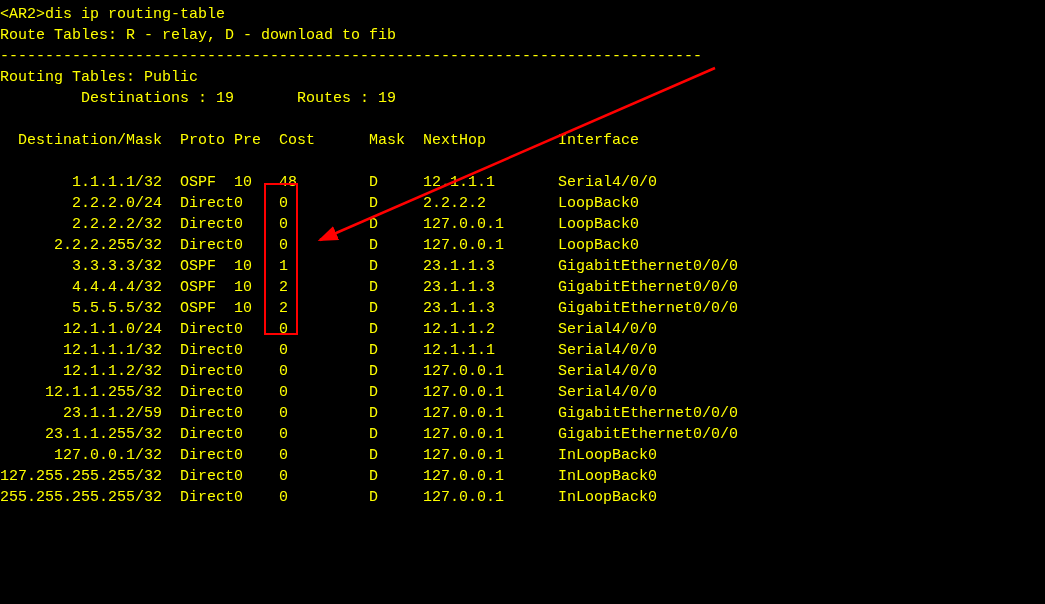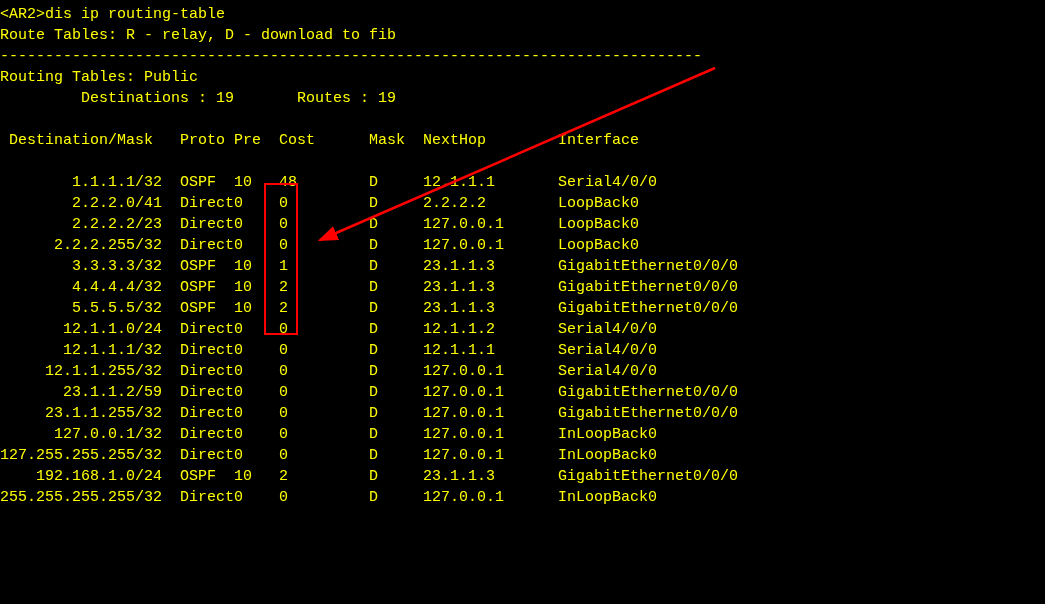--- a/index.html
+++ b/index.html
@@ -34,52 +34,52 @@
     pointer-events: none;
   }
   .row { white-space: pre; }
   .dest { display:inline-block; width: 18ch; text-align:right; }
   .proto { display:inline-block; width: 8ch; text-align:left; padding-left:2ch; box-sizing:border-box;}
   .pre { display:inline-block; width: 5ch; text-align:left; }
   .cost { display:inline-block; width: 10ch; text-align:left; }
   .flags { display:inline-block; width: 6ch; text-align:left; }
   .nexthop { display:inline-block; width: 15ch; text-align:left; }
   .intf { display:inline-block; text-align:left; }
-  .hdr-dest { display:inline-block; width: 18ch; text-align:center; padding-left:0;}
+  .hdr-dest { display:inline-block; width: 18ch; text-align:right; padding-left:0;}
   .blank { height: 21px; }
 </style>
 </head>
 <body>
 
 <div class="line">&lt;AR2&gt;dis ip routing-table</div>
 <div class="line">Route Tables: R - relay, D - download to fib</div>
 <div class="line">------------------------------------------------------------------------------</div>
 <div class="line">Routing Tables: Public</div>
 <div class="line">         Destinations : 19       Routes : 19</div>
 <div class="blank"></div>
 
 <div class="row"><span class="hdr-dest">Destination/Mask</span><span class="proto">Proto</span><span class="pre">Pre</span><span class="cost">Cost</span><span class="flags">Mask</span><span class="nexthop">NextHop</span><span class="intf">Interface</span></div>
 <div class="blank"></div>
 
 <div id="routes-container">
     <div class="row"><span class="dest">1.1.1.1/32</span><span class="proto">OSPF</span><span class="pre">10</span><span class="cost">48</span><span class="flags">D</span><span class="nexthop">12.1.1.1</span><span class="intf">Serial4/0/0</span></div>
-    <div class="row"><span class="dest">2.2.2.0/41</span><span class="proto">Direct</span><span class="pre">0</span><span class="cost">0</span><span class="flags">D</span><span class="nexthop">2.2.2.2</span><span class="intf">LoopBack0</span></div>
-    <div class="row"><span class="dest">2.2.2.2/23</span><span class="proto">Direct</span><span class="pre">0</span><span class="cost">0</span><span class="flags">D</span><span class="nexthop">127.0.0.1</span><span class="intf">LoopBack0</span></div>
+    <div class="row"><span class="dest">2.2.2.0/24</span><span class="proto">Direct</span><span class="pre">0</span><span class="cost">0</span><span class="flags">D</span><span class="nexthop">2.2.2.2</span><span class="intf">LoopBack0</span></div>
+    <div class="row"><span class="dest">2.2.2.2/32</span><span class="proto">Direct</span><span class="pre">0</span><span class="cost">0</span><span class="flags">D</span><span class="nexthop">127.0.0.1</span><span class="intf">LoopBack0</span></div>
     <div class="row"><span class="dest">2.2.2.255/32</span><span class="proto">Direct</span><span class="pre">0</span><span class="cost">0</span><span class="flags">D</span><span class="nexthop">127.0.0.1</span><span class="intf">LoopBack0</span></div>
     <div class="row"><span class="dest">3.3.3.3/32</span><span class="proto">OSPF</span><span class="pre">10</span><span class="cost">1</span><span class="flags">D</span><span class="nexthop">23.1.1.3</span><span class="intf">GigabitEthernet0/0/0</span></div>
     <div class="row"><span class="dest">4.4.4.4/32</span><span class="proto">OSPF</span><span class="pre">10</span><span class="cost">2</span><span class="flags">D</span><span class="nexthop">23.1.1.3</span><span class="intf">GigabitEthernet0/0/0</span></div>
     <div class="row"><span class="dest">5.5.5.5/32</span><span class="proto">OSPF</span><span class="pre">10</span><span class="cost">2</span><span class="flags">D</span><span class="nexthop">23.1.1.3</span><span class="intf">GigabitEthernet0/0/0</span></div>
     <div class="row"><span class="dest">12.1.1.0/24</span><span class="proto">Direct</span><span class="pre">0</span><span class="cost">0</span><span class="flags">D</span><span class="nexthop">12.1.1.2</span><span class="intf">Serial4/0/0</span></div>
     <div class="row"><span class="dest">12.1.1.1/32</span><span class="proto">Direct</span><span class="pre">0</span><span class="cost">0</span><span class="flags">D</span><span class="nexthop">12.1.1.1</span><span class="intf">Serial4/0/0</span></div>
+    <div class="row"><span class="dest">12.1.1.2/32</span><span class="proto">Direct</span><span class="pre">0</span><span class="cost">0</span><span class="flags">D</span><span class="nexthop">127.0.0.1</span><span class="intf">Serial4/0/0</span></div>
     <div class="row"><span class="dest">12.1.1.255/32</span><span class="proto">Direct</span><span class="pre">0</span><span class="cost">0</span><span class="flags">D</span><span class="nexthop">127.0.0.1</span><span class="intf">Serial4/0/0</span></div>
     <div class="row"><span class="dest">23.1.1.2/59</span><span class="proto">Direct</span><span class="pre">0</span><span class="cost">0</span><span class="flags">D</span><span class="nexthop">127.0.0.1</span><span class="intf">GigabitEthernet0/0/0</span></div>
     <div class="row"><span class="dest">23.1.1.255/32</span><span class="proto">Direct</span><span class="pre">0</span><span class="cost">0</span><span class="flags">D</span><span class="nexthop">127.0.0.1</span><span class="intf">GigabitEthernet0/0/0</span></div>
     <div class="row"><span class="dest">127.0.0.1/32</span><span class="proto">Direct</span><span class="pre">0</span><span class="cost">0</span><span class="flags">D</span><span class="nexthop">127.0.0.1</span><span class="intf">InLoopBack0</span></div>
     <div class="row"><span class="dest">127.255.255.255/32</span><span class="proto">Direct</span><span class="pre">0</span><span class="cost">0</span><span class="flags">D</span><span class="nexthop">127.0.0.1</span><span class="intf">InLoopBack0</span></div>
-    <div class="row"><span class="dest">192.168.1.0/24</span><span class="proto">OSPF</span><span class="pre">10</span><span class="cost">2</span><span class="flags">D</span><span class="nexthop">23.1.1.3</span><span class="intf">GigabitEthernet0/0/0</span></div>
     <div class="row"><span class="dest">255.255.255.255/32</span><span class="proto">Direct</span><span class="pre">0</span><span class="cost">0</span><span class="flags">D</span><span class="nexthop">127.0.0.1</span><span class="intf">InLoopBack0</span></div>
   </div>
 
 <div class="highlight-box"></div>
 
 <svg class="arrow">
   <defs>
     <marker id="arrowhead" markerWidth="8" markerHeight="6" refX="7" refY="3" orient="auto">
       <polygon points="0 0, 8 3, 0 6" fill="#ff0000"></polygon>
     </marker>

